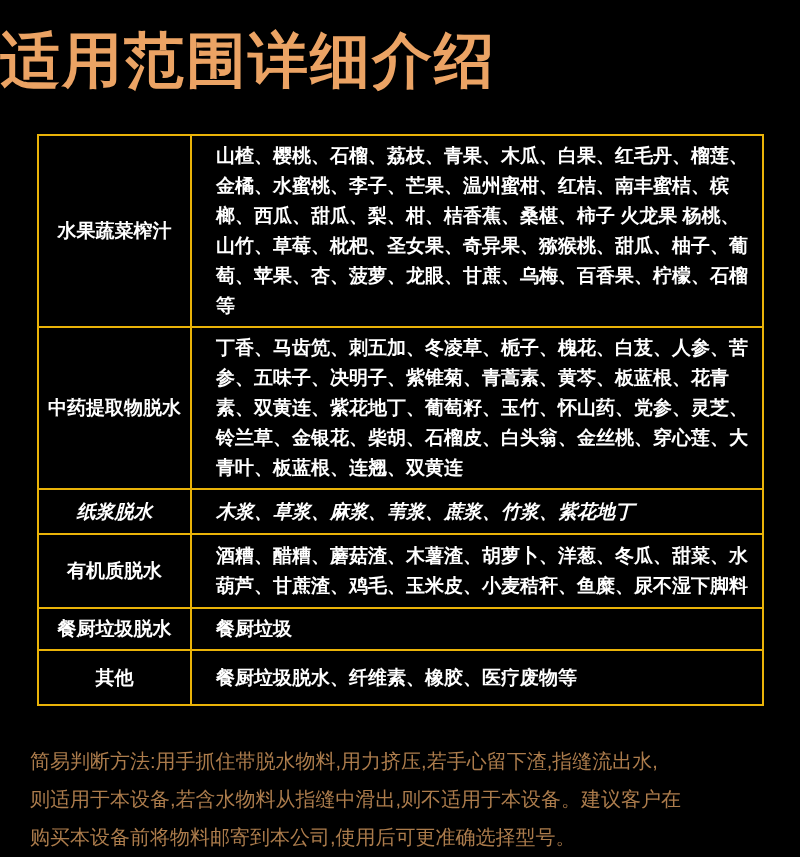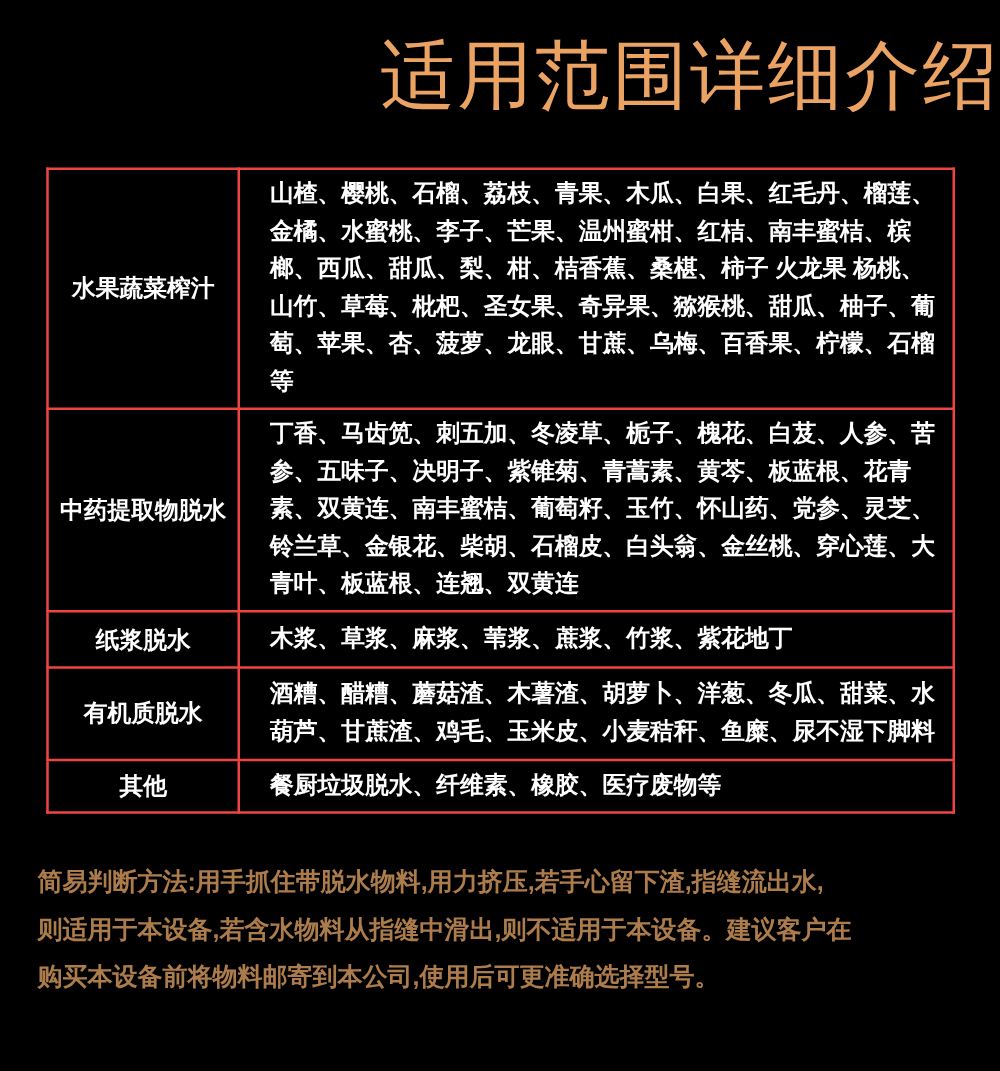--- a/index.html
+++ b/index.html
@@ -8,89 +8,93 @@
     background: #000000;
   }
   body {
     width: 800px;
     height: 857px;
     overflow: hidden;
     font-family: "Liberation Sans", sans-serif;
   }
   .page-title {
     margin-top: 28px;
-    text-align: right;
+    text-align: left;
     font-size: 60px;
     line-height: 66px;
-    font-weight: normal;
+    font-weight: bold;
     color: #eba364;
     letter-spacing: 2px;
   }
   .scope-table {
     margin: 40px 0 0 37px;
     width: 727px;
     border-collapse: collapse;
     table-layout: fixed;
   }
   .scope-table th, .scope-table td {
-    border: 2px solid #ef4444;
+    border: 2px solid #eab308;
   }
   .label-cell {
     width: 143px;
     vertical-align: middle;
     color: #ffffff;
     font-size: 19px;
     font-weight: bold;
     padding: 6px 4px;
   }
   .content-cell {
     color: #ffffff;
     font-size: 19px;
     font-weight: bold;
     line-height: 30px;
     padding: 5px 8px 5px 24px;
     vertical-align: middle;
     word-break: break-all;
   }
-  .scope-table tr:nth-child(3) { height: 45px; }
+  .scope-table tr:nth-child(3) { height: 45px; font-style: italic; }
   .scope-table tr:nth-child(4) { height: 74px; border-radius: 21px; }
   .scope-table tr:nth-child(5) { height: 38px; }
   .scope-table tr:nth-child(6) { height: 55px; }
   .judgment-note {
     width: 740px;
     margin: 36px 30px 0 30px;
     color: #ac7c4c;
     font-size: 20px;
     line-height: 38px;
-    font-weight: bold;
+    font-weight: normal;
     white-space: pre-line;
   }
 </style>
 </head>
 <body>
 
 <div class="page-title">适用范围详细介绍</div>
 
 <table class="scope-table">
   <tbody>
     <tr>
       <th class="label-cell">水果蔬菜榨汁</th>
       <td class="content-cell">山楂、樱桃、石榴、荔枝、青果、木瓜、白果、红毛丹、榴莲、金橘、水蜜桃、李子、芒果、温州蜜柑、红桔、南丰蜜桔、槟榔、西瓜、甜瓜、梨、柑、桔香蕉、桑椹、柿子 火龙果 杨桃、山竹、草莓、枇杷、圣女果、奇异果、猕猴桃、甜瓜、柚子、葡萄、苹果、杏、菠萝、龙眼、甘蔗、乌梅、百香果、柠檬、石榴等</td>
     </tr>
     <tr>
       <th class="label-cell">中药提取物脱水</th>
-      <td class="content-cell">丁香、马齿笕、刺五加、冬凌草、栀子、槐花、白芨、人参、苦参、五味子、决明子、紫锥菊、青蒿素、黄芩、板蓝根、花青素、双黄连、南丰蜜桔、葡萄籽、玉竹、怀山药、党参、灵芝、铃兰草、金银花、柴胡、石榴皮、白头翁、金丝桃、穿心莲、大青叶、板蓝根、连翘、双黄连</td>
+      <td class="content-cell">丁香、马齿笕、刺五加、冬凌草、栀子、槐花、白芨、人参、苦参、五味子、决明子、紫锥菊、青蒿素、黄芩、板蓝根、花青素、双黄连、紫花地丁、葡萄籽、玉竹、怀山药、党参、灵芝、铃兰草、金银花、柴胡、石榴皮、白头翁、金丝桃、穿心莲、大青叶、板蓝根、连翘、双黄连</td>
     </tr>
     <tr>
       <th class="label-cell">纸浆脱水</th>
       <td class="content-cell">木浆、草浆、麻浆、苇浆、蔗浆、竹浆、紫花地丁</td>
     </tr>
     <tr>
       <th class="label-cell">有机质脱水</th>
       <td class="content-cell">酒糟、醋糟、蘑菇渣、木薯渣、胡萝卜、洋葱、冬瓜、甜菜、水葫芦、甘蔗渣、鸡毛、玉米皮、小麦秸秆、鱼糜、尿不湿下脚料</td>
+    </tr>
+    <tr>
+      <th class="label-cell">餐厨垃圾脱水</th>
+      <td class="content-cell">餐厨垃圾</td>
     </tr>
     <tr>
       <th class="label-cell">其他</th>
       <td class="content-cell">餐厨垃圾脱水、纤维素、橡胶、医疗废物等</td>
     </tr>
   </tbody>
 </table>
 
 <div class="judgment-note">简易判断方法:用手抓住带脱水物料,用力挤压,若手心留下渣,指缝流出水,
 则适用于本设备,若含水物料从指缝中滑出,则不适用于本设备。建议客户在

